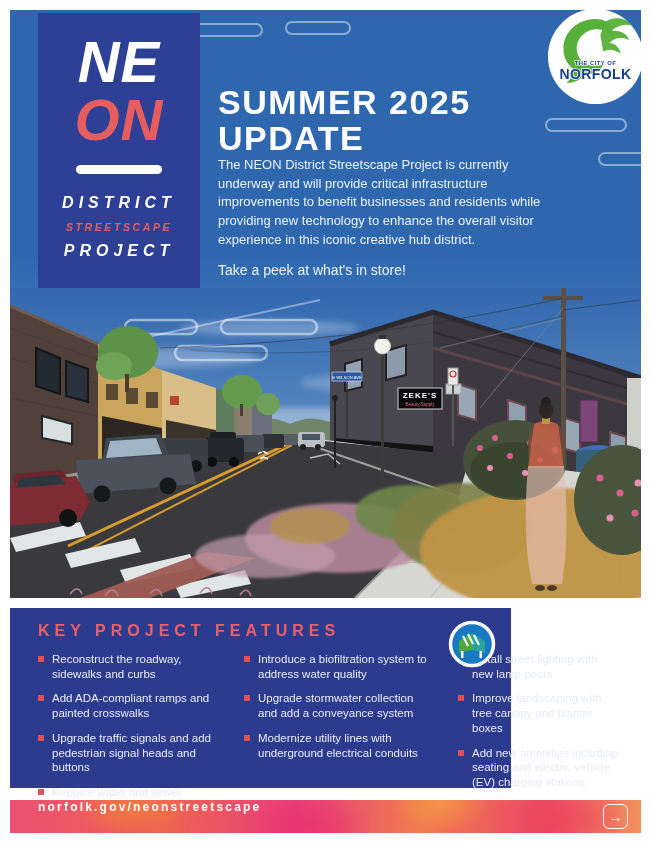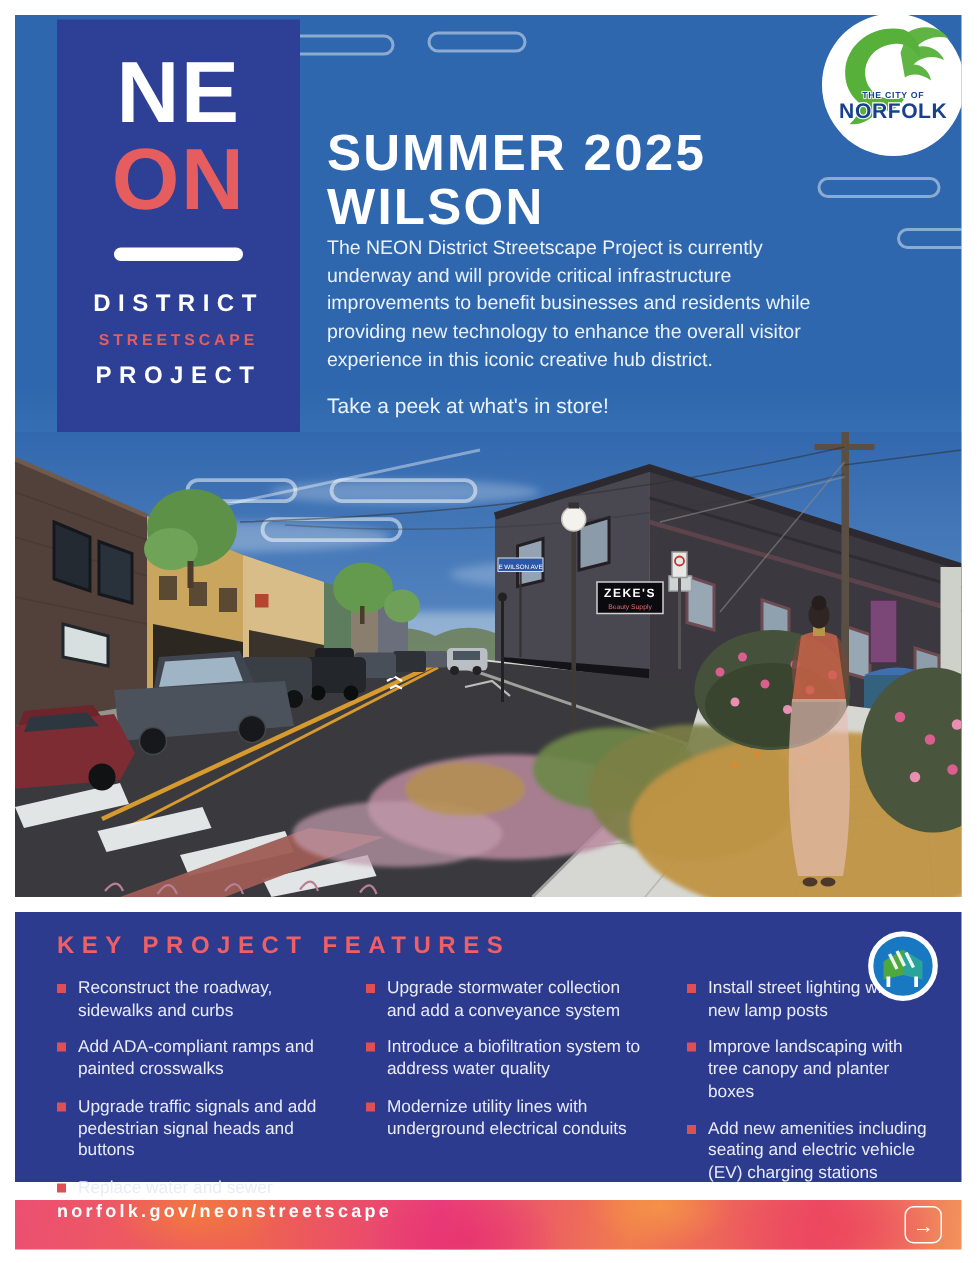--- a/index.html
+++ b/index.html
@@ -7,40 +7,40 @@
   body { font-family:"Liberation Sans", sans-serif; }
   .page { position:relative; width:651px; height:842px; background:#fff; overflow:hidden; }
 
   
   .hero { position:absolute; left:10px; top:10px; width:631px; height:588px;
           background:linear-gradient(180deg, var(--header_blue) 0%, var(--header_blue) 42%, #3a72b6 50%, #4d83c2 56%);
           overflow:hidden; }
   .pill { position:absolute; border:2px solid rgba(255,255,255,.45); border-radius:9px; height:14px; }
 
   .logo-box { position:absolute; left:28px; top:3px; width:162px; height:278px;
-              background:var(--logo_navy); display:flex; flex-direction:column; align-items:center; padding-top:20px; }
+              background:var(--logo_navy); display:flex; flex-direction:column; align-items:center; padding-top:20px;font-style:italic; }
   .logo-ne { font-size:58px; font-weight:bold; line-height:1.0; letter-spacing:1px; color:#fff; }
   .logo-on { font-size:58px; font-weight:bold; line-height:1.0; letter-spacing:1px; color:var(--accent_red); }
   .logo-bar { width:86px; height:9px; border-radius:5px; background:#fff; margin-top:16px; }
   .logo-w1 { margin-top:20px; color:#fff; font-weight:bold; font-size:16px; letter-spacing:5px; }
   .logo-w2 { margin-top:9px; color:var(--accent_red); font-weight:bold; font-size:10.5px; letter-spacing:2.6px;text-align:center; }
   .logo-w3 { margin-top:9px; color:#fff; font-weight:bold; font-size:16px; letter-spacing:5px; }
 
   .hero-title { position:absolute; left:208px; top:74px; color:#fff; font-weight:bold;
                 font-size:34px; line-height:1.06; letter-spacing:1.5px; }
   .hero-para  { position:absolute; left:208px; top:146px; width:336px; color:#eaf2fb;
                 font-size:13px; line-height:1.44; }
   .hero-tag   { position:absolute; left:208px; top:252px; color:#eaf2fb; font-size:14px; }
 
   .seal { position:absolute; left:537px; top:-2px; width:97px; height:97px; }
 
   .scene { position:absolute; left:0; top:278px; width:631px; height:310px; display:block; }
 
   
-  .features { position:absolute; left:10px; top:608px; width:631px; height:180px;
+  .features { position:absolute; left:10px; top:608px; width:501px; height:180px;
               background:var(--panel_navy); padding:14px 0 0 28px; }
   .feat-heading { color:var(--heading_red); font-weight:bold; font-size:16px; letter-spacing:5px; }
   .feat-grid { display:grid; grid-template-columns:178px 186px 160px; column-gap:28px; margin-top:12px; }
   .feat-item { display:flex; margin-bottom:10px; }
   .feat-sq { width:6px; height:6px; background:var(--bullet_red); margin:4px 8px 0 0; flex-shrink:0; }
   .feat-txt { color:#e9ebf6; font-size:11.5px; line-height:1.28; }
   .badge { position:absolute; right:15px; top:12px; width:48px; height:48px; }
 
   
   .footer { position:absolute; left:10px; top:800px; width:631px; height:33px;
@@ -78,21 +78,21 @@
       <div class="logo-ne">NE</div>
       <div class="logo-on">ON</div>
       <div class="logo-bar"></div>
       <div class="logo-w1">DISTRICT</div>
       <div class="logo-w2">STREETSCAPE</div>
       <div class="logo-w3">PROJECT</div>
     </div>
 
     <div class="hero-title">
       <div>SUMMER 2025</div>
-      <div>WILSON</div>
+      <div>UPDATE</div>
     </div>
     <div class="hero-para">The NEON District Streetscape Project is currently underway and will provide critical infrastructure improvements to benefit businesses and residents while providing new technology to enhance the overall visitor experience in this iconic creative hub district.</div>
     <div class="hero-tag">Take a peek at what's in store!</div>
 
     <svg class="seal" viewBox="0 0 100 100">
       <circle cx="50" cy="50" r="49" fill="#ffffff"></circle>
       <g fill="#56b03a">
         <path d="M57 12 C36 8 18 22 17 40 C16 56 28 68 43 68 C50 68 56 64 58 58 C46 63 33 57 31 45 C29 33 38 23 50 22 C58 21 65 25 68 32 C70 25 65 15 57 12 Z"></path>
         <path d="M60 14 C70 8 82 10 88 18 C80 16 72 18 66 24 C74 22 82 26 85 33 C77 29 69 31 64 36 C70 36 75 41 76 47 C69 42 62 42 58 45 L55 28 Z" opacity=".95"></path>
         <path d="M40 66 C36 74 28 78 20 77 C26 72 28 66 27 60 Z"></path>
@@ -387,25 +387,25 @@
             <span class="feat-txt">Upgrade traffic signals and add pedestrian signal heads and buttons</span>
           </div>
         <div class="feat-item">
             <span class="feat-sq"></span>
             <span class="feat-txt">Replace water and sewer system</span>
           </div>
       </div>
       <div>
         <div class="feat-item">
             <span class="feat-sq"></span>
+            <span class="feat-txt">Introduce a biofiltration system to address water quality</span>
+          </div>
+        <div class="feat-item">
+            <span class="feat-sq"></span>
             <span class="feat-txt">Upgrade stormwater collection and add a conveyance system</span>
-          </div>
-        <div class="feat-item">
-            <span class="feat-sq"></span>
-            <span class="feat-txt">Introduce a biofiltration system to address water quality</span>
           </div>
         <div class="feat-item">
             <span class="feat-sq"></span>
             <span class="feat-txt">Modernize utility lines with underground electrical conduits</span>
           </div>
       </div>
       <div>
         <div class="feat-item">
             <span class="feat-sq"></span>
             <span class="feat-txt">Install street lighting with new lamp posts</span>

